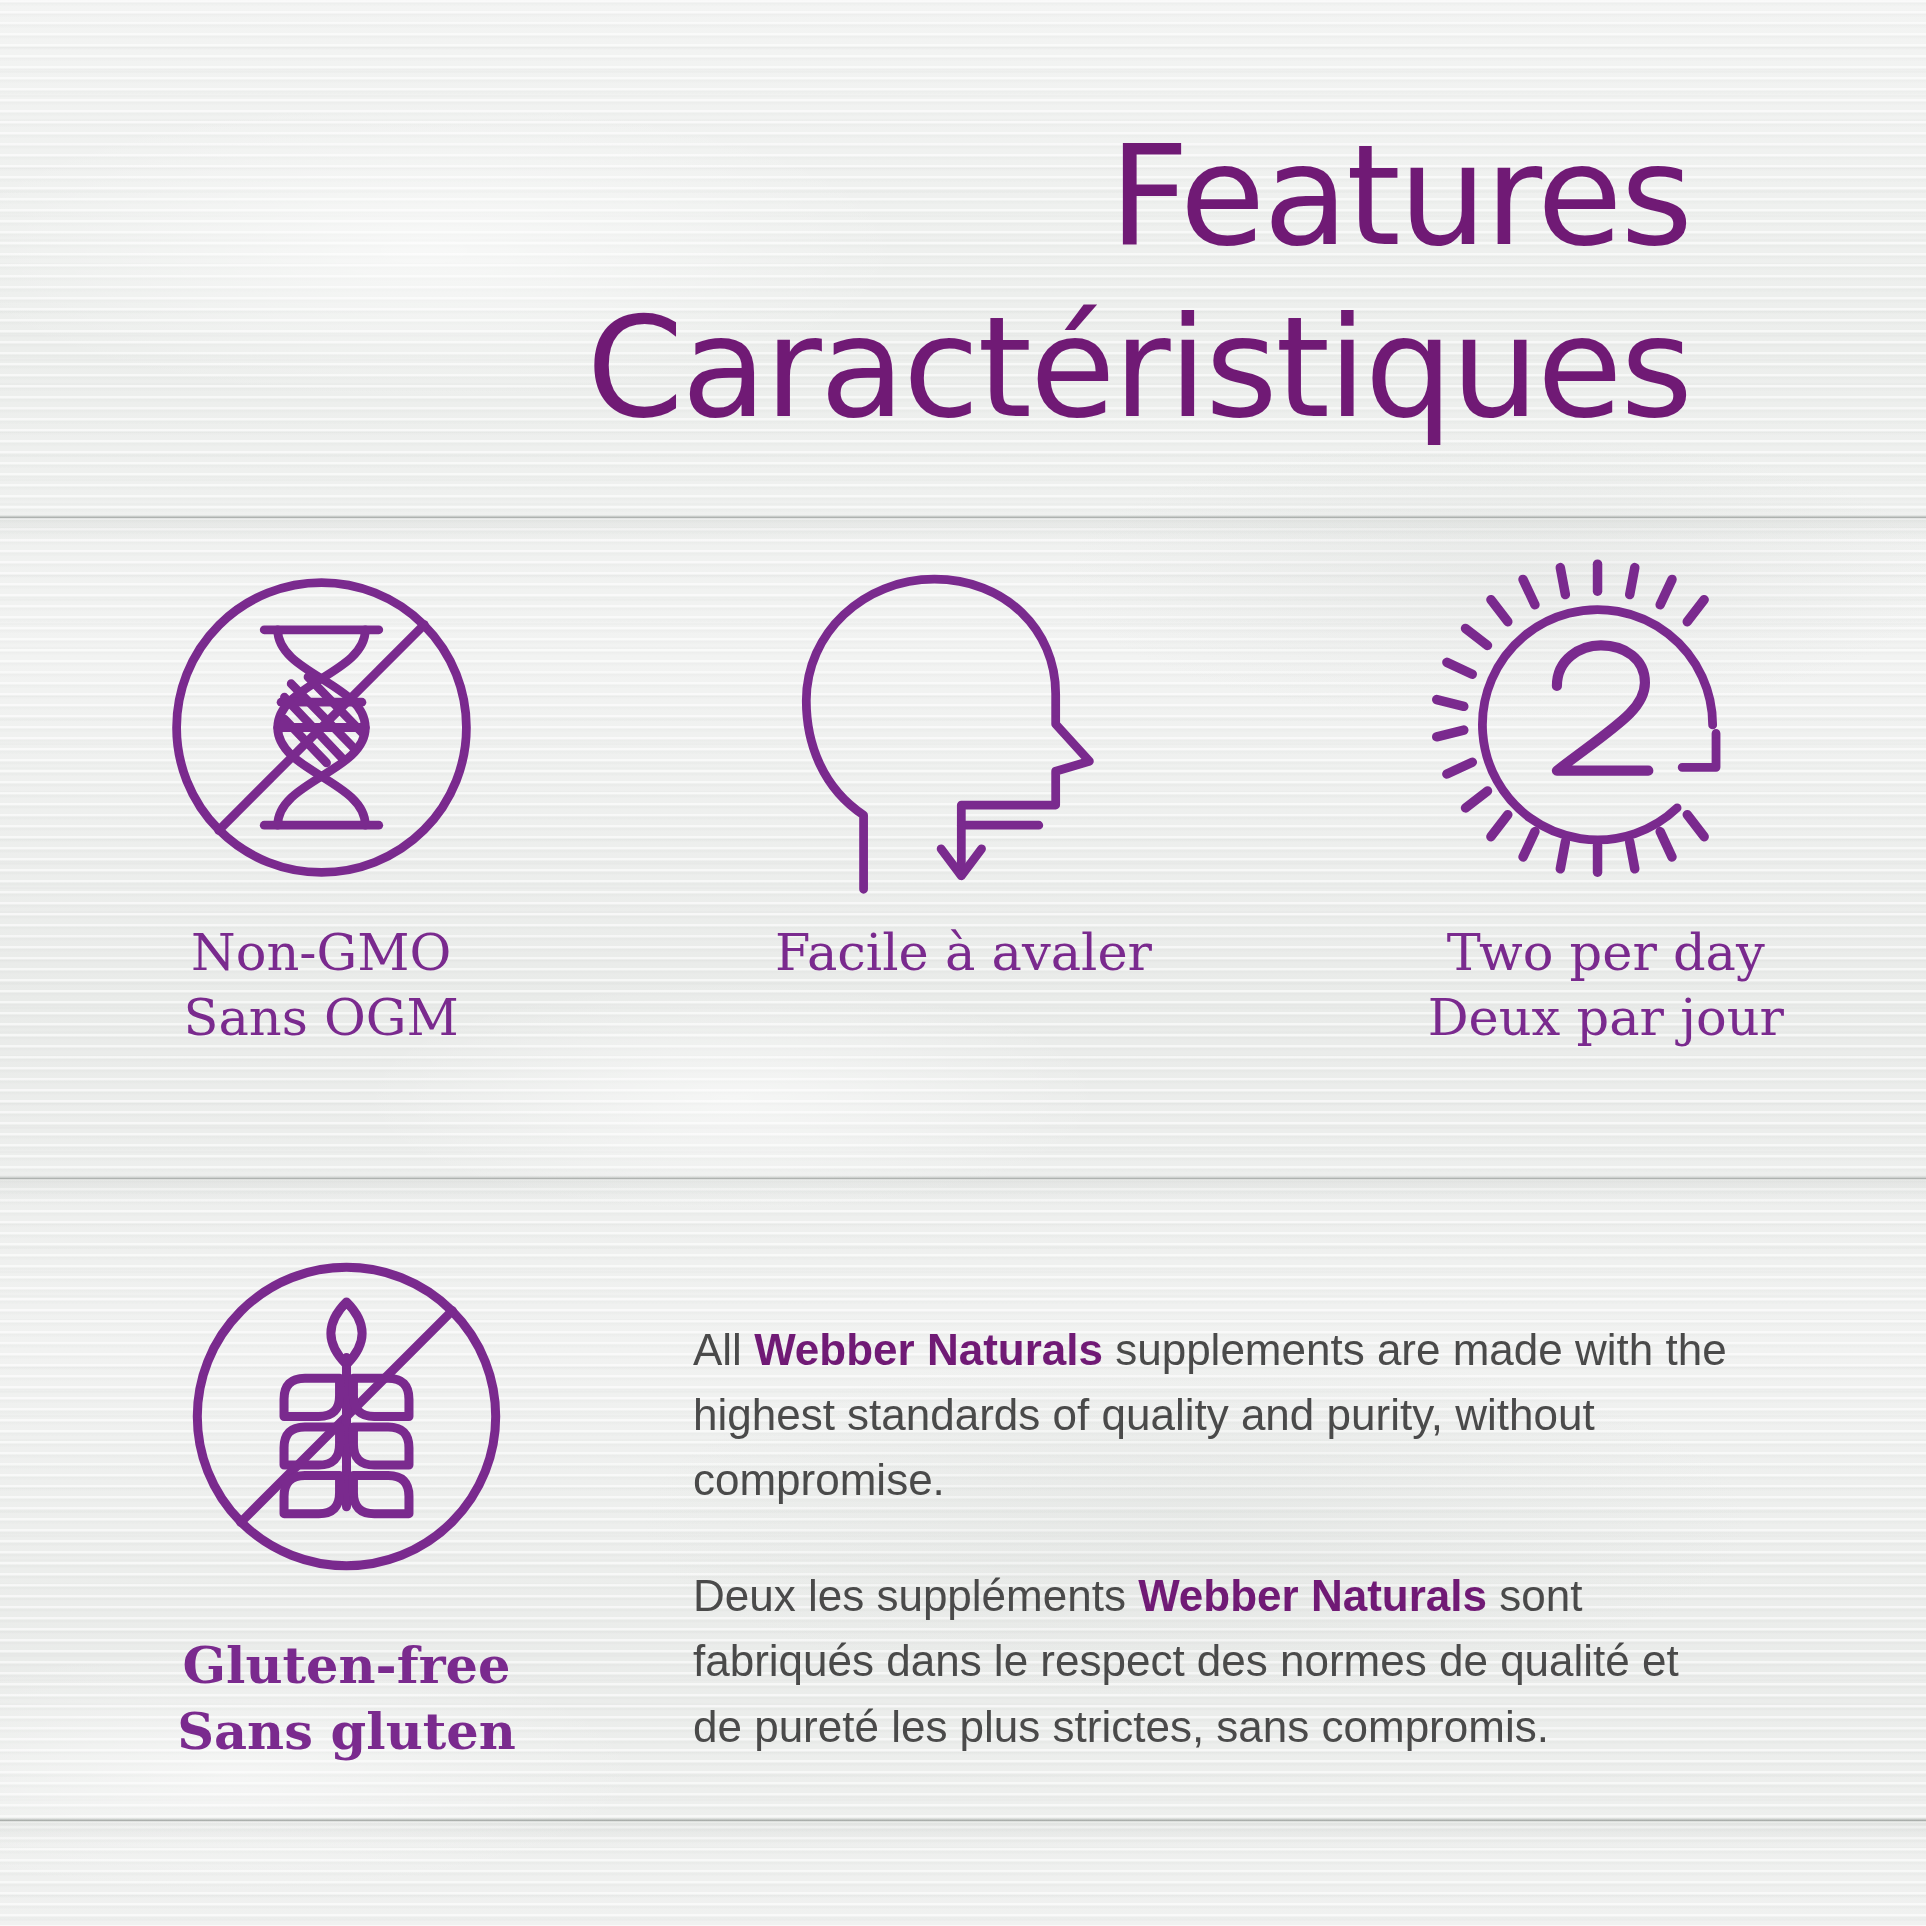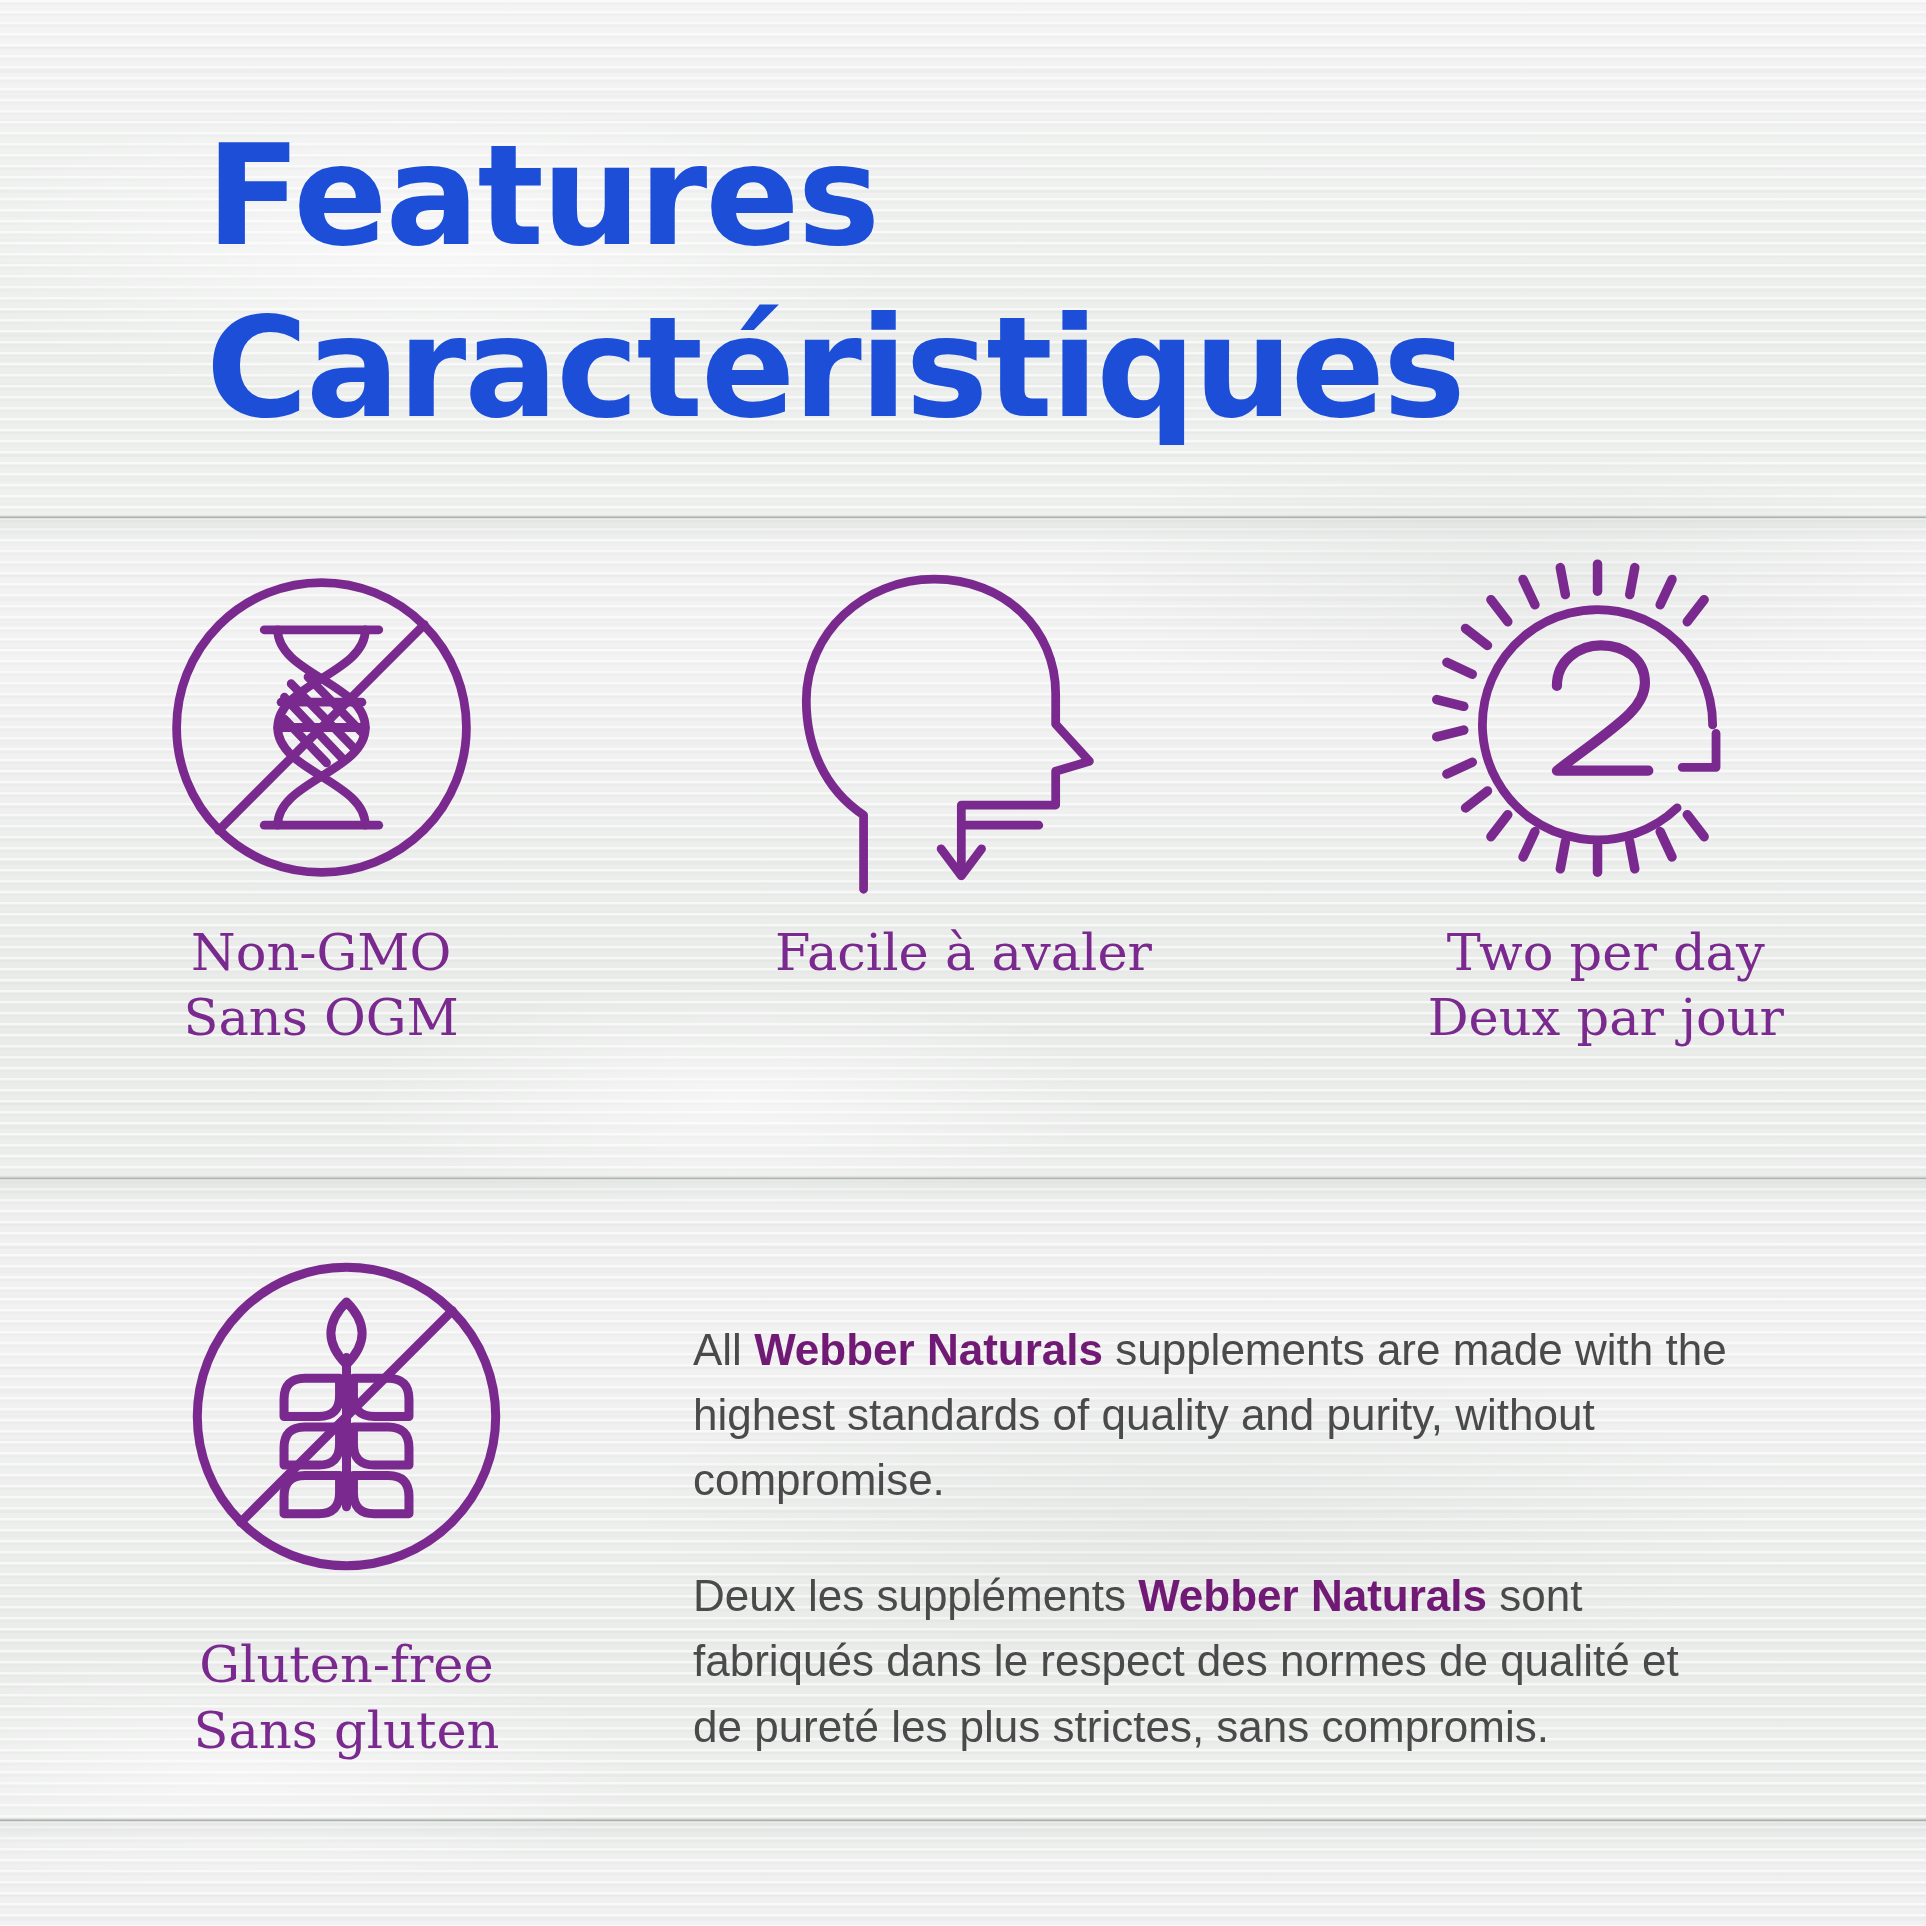--- a/index.html
+++ b/index.html
@@ -76,26 +76,27 @@
   .seam-soft.t1 { top: 520px; }
   .seam-soft.t2 { top: 1181px; }
   .seam-soft.t3 { top: 1823px; }
 
   
   .heading {
     position: absolute;
     left: 206px;
     top: 119px;
     width: 1485px;
-    color: #1d4ed8;
+    color: #701a75;
     font-family: "DejaVu Sans", sans-serif;
-    font-weight: 700;
+    font-weight: 400;
     font-size: 139px;
     line-height: 1.12;
     letter-spacing: -2px;
+    text-align: right;
   }
   .heading .l1 { display: block; }
   .heading .l2 { display: block; margin-top: 16px; }
 
   
   .features-row {
     position: absolute;
     left: 0;
     top: 544px;
     width: 1927px;
@@ -133,20 +134,21 @@
     width: 1927px;
     display: flex;
     align-items: flex-start;
   }
   .bottom-left {
     width: 693px;
     display: flex;
     flex-direction: column;
     align-items: center;
     box-sizing: border-box;
+    font-weight: bold;
   }
   .bottom-left .icon-wrap {
     height: 376px;
     display: flex;
     align-items: center;
     justify-content: center;
   }
   .bottom-left .caption {
     margin-top: 28px;
     text-align: center;

